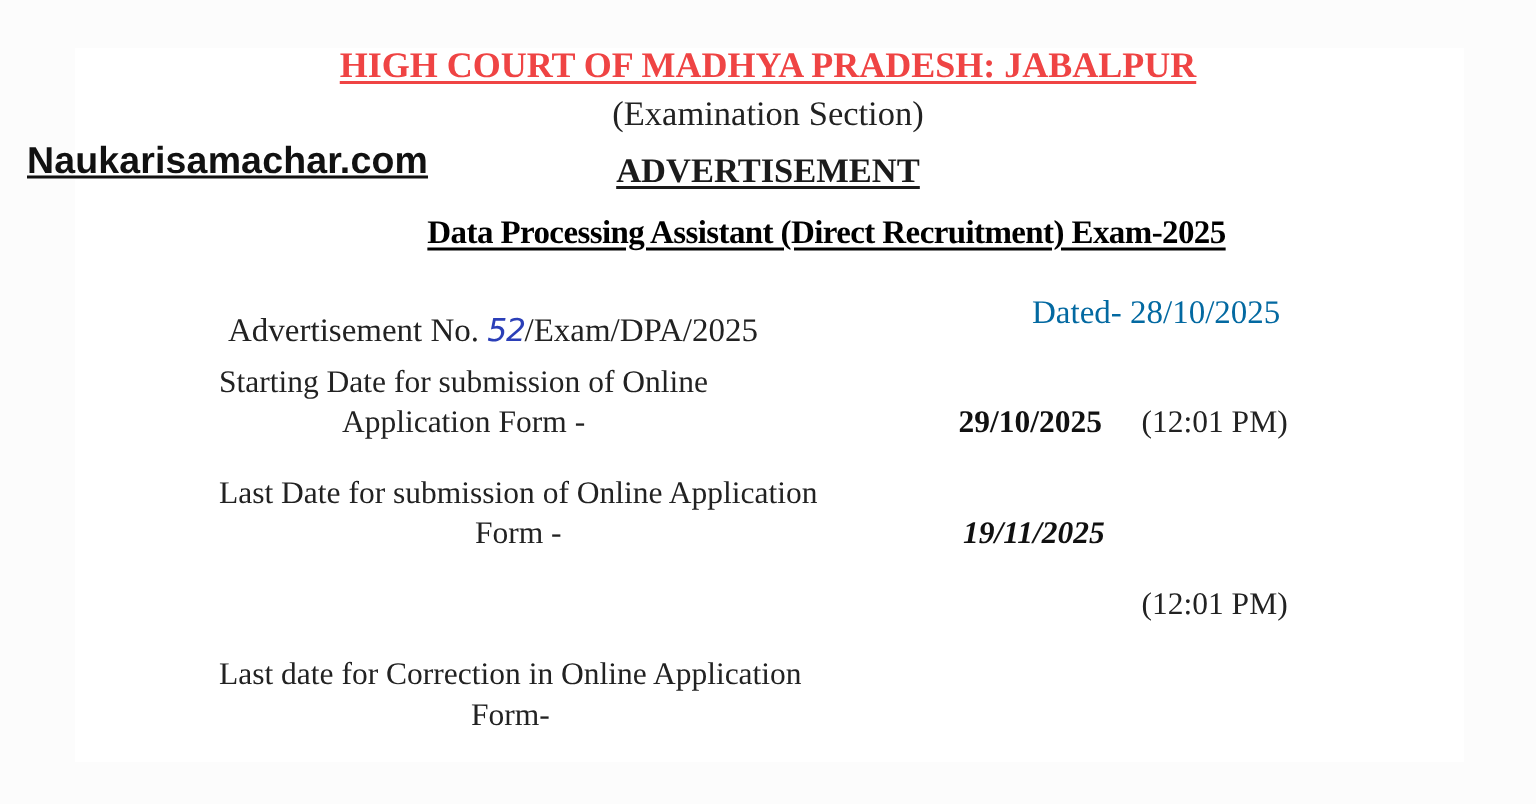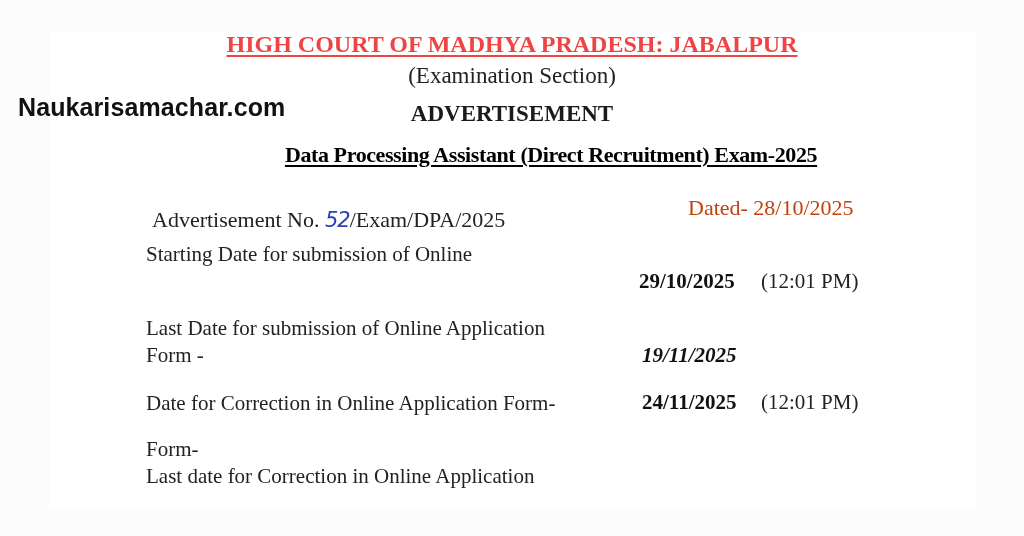--- a/index.html
+++ b/index.html
@@ -9,49 +9,49 @@
       font-family: "Liberation Serif", "DejaVu Serif", serif;
       color: #1a1a1a;
     }
     .paper {
       position: absolute; left: 50px; top: 32px; width: 926px; height: 476px;
       background: #ffffff;
     }
     .watermark {
       position: absolute; left: 18px; top: 93px;
       font-family: "Liberation Sans", "DejaVu Sans", sans-serif;
-      font-weight: 700; font-size: 25px; color: #111111; letter-spacing: 0.1px;
+      font-weight: 700; font-size: 25px; color: #111111; letter-spacing: 0.1px; text-decoration: underline;
     }
     .center { position: absolute; left: 0; width: 1024px; text-align: center; }
     .h1 {
       top: 31px; font-weight: 700; font-size: 24px; text-decoration: underline;
       text-decoration-thickness: 2px; text-underline-offset: 3px; color: #ef4444;
     }
     .h2 { top: 63px; font-size: 23px; color: #222; }
     .h3 {
-      top: 101px; font-weight: 700; font-size: 23px; 
+      top: 101px; font-weight: 700; font-size: 23px; text-decoration: underline;
       text-decoration-thickness: 2px; text-underline-offset: 3px; color: #1b1b1b;
     }
     .h4 {
       top: 142px; font-weight: 700; font-size: 22px; text-decoration: underline;
       text-decoration-thickness: 2px; text-underline-offset: 3px; color: #000000;
       letter-spacing: -0.4px;
       margin-left: 39px;
     }
     .advno {
       position: absolute; left: 152px; top: 195px; font-size: 22px; color: #222; margin-top: 12px;
     }
     .advno .hand {
       color: #2b3fb8; font-family: "DejaVu Sans", sans-serif; font-size: 21px;
       font-style: italic; letter-spacing: -1px;
     }
     .dated {
-      position: absolute; left: 688px; top: 195px; font-size: 22px; color: #c2410c;
+      position: absolute; left: 688px; top: 195px; font-size: 22px; color: #0369a1;
     }
-    .row { position: absolute; left: 146px; width: 740px; font-size: 21px; color: #222; }
+    .row { position: absolute; left: 146px; width: 740px; font-size: 21px; color: #222; text-align: center; }
     .row .label { position: absolute; left: 0; top: 0; line-height: 27px; }
     .row .date {
       position: absolute; font-weight: 700; color: #111;
     }
     .row .time { position: absolute; }
   </style>
 </head>
 <body>
 
 <div class="paper"></div>
@@ -65,39 +65,36 @@
 
 <div class="advno">
   <span>Advertisement No.</span>
   <span class="hand">52</span><span>/Exam/DPA/2025</span>
 </div>
 <div class="dated">Dated- 28/10/2025</div>
 
 <div class="row" style="top:241px;height:56px;">
   <div class="label">
     <div>Starting Date for submission of Online</div>
+    <div>Application Form -</div>
   </div>
   <span class="date" style="left:493px;top:28px;">29/10/2025</span>
   <span class="time" style="left:615px;top:28px;">(12:01 PM)</span>
 </div>
 
 <div class="row" style="top:315px;height:56px;">
   <div class="label">
     <div>Last Date for submission of Online Application</div>
     <div>Form -</div>
   </div>
   <span class="date" style="left:496px;top:28px;font-style:italic;">19/11/2025</span>
 </div>
 
 <div class="row" style="top:390px;height:28px;">
-  <div class="label">
-    <div>Date for Correction in Online Application Form-</div>
-  </div>
-  <span class="date" style="left:496px;top:0px;">24/11/2025</span>
   <span class="time" style="left:615px;top:0px;">(12:01 PM)</span>
 </div>
 
 <div class="row" style="top:436px;height:56px;">
   <div class="label">
+    <div>Last date for Correction in Online Application</div>
     <div>Form-</div>
-    <div>Last date for Correction in Online Application</div>
   </div>
 </div>
 
 </body></html>

